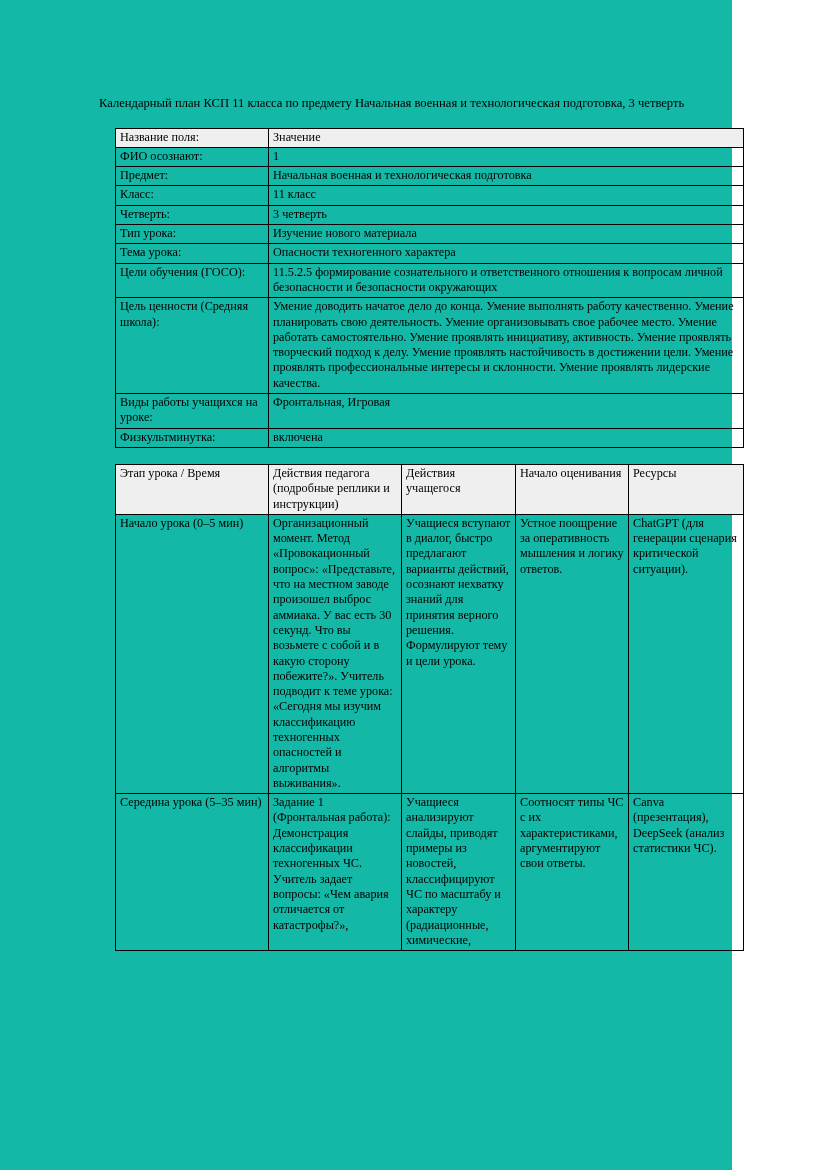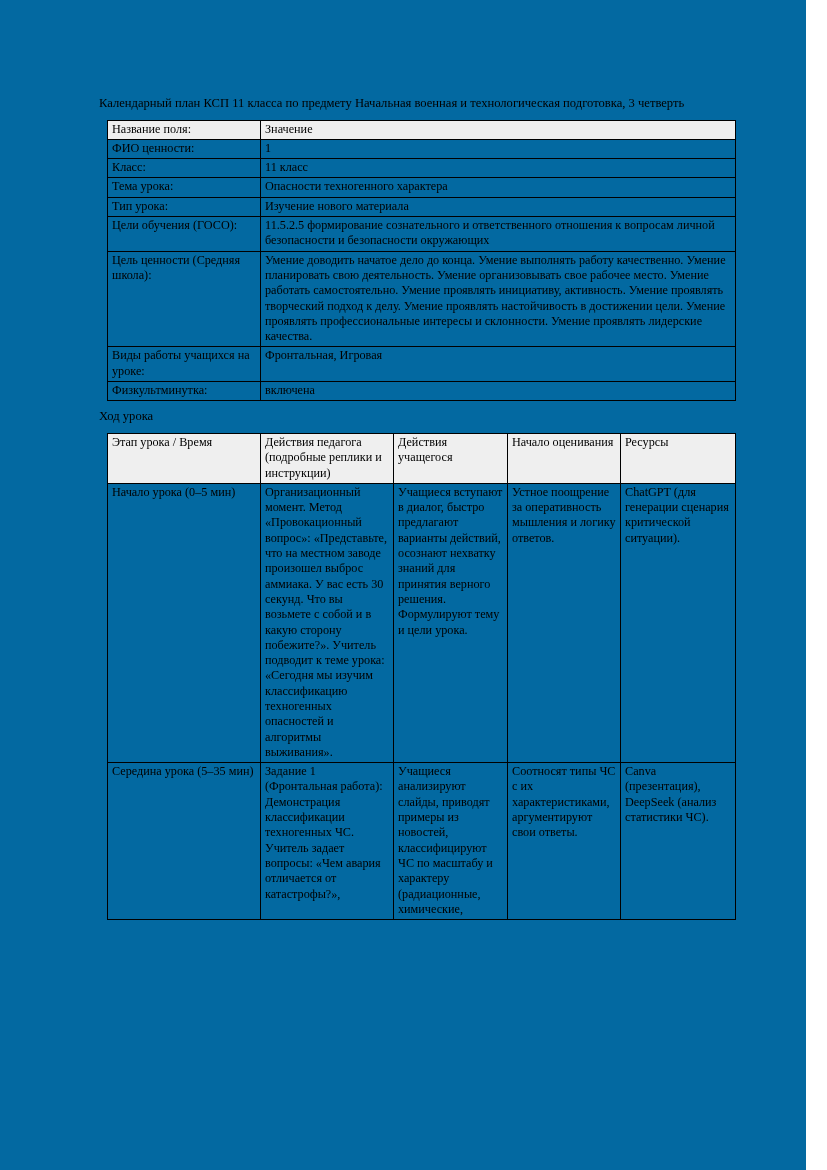--- a/index.html
+++ b/index.html
@@ -10,38 +10,38 @@
   }
   body {
     width: 827px;
     height: 1170px;
     overflow: hidden;
     font-family: "Liberation Serif", "DejaVu Serif", serif;
     color: #000000;
   }
   .page {
     position: relative;
-    width: 806px;
+    width: 732px;
     height: 1170px;
     box-sizing: border-box;
     padding: 96px 96px 0 99px;
-    background: #0369a1;
+    background: #14b8a6;
   }
   .doc-title {
     font-size: 12.6px;
     line-height: 15.6px;
     margin: 0 0 6px 0;
     width: 630px;
     text-align: left;
   }
   table.doc-table {
     border-collapse: collapse;
     width: 628px;
     table-layout: fixed;
-    margin: 8px;
+    margin: 16px;
   }
   table.doc-table td,
   table.doc-table th {
     border: 1px solid #000000;
     vertical-align: top;
     padding: 1px 4px 2px 4px;
     font-size: 12.2px;
     line-height: 15.3px;
     font-weight: normal;
     text-align: left;
@@ -82,55 +82,62 @@
     <colgroup>
       <col class="c-label">
         <col class="c-value">
     </colgroup>
     <tbody>
       <tr class="hdr">
         <td>Название поля:</td>
         <td>Значение</td>
       </tr>
       <tr>
-        <td>ФИО ценности:</td>
+        <td>ФИО осознают:</td>
         <td>1</td>
+      </tr>
+      <tr>
+        <td>Предмет:</td>
+        <td>Начальная военная и технологическая подготовка</td>
       </tr>
       <tr>
         <td>Класс:</td>
         <td>11 класс</td>
       </tr>
       <tr>
-        <td>Тема урока:</td>
-        <td>Опасности техногенного характера</td>
+        <td>Четверть:</td>
+        <td>3 четверть</td>
       </tr>
       <tr>
         <td>Тип урока:</td>
         <td>Изучение нового материала</td>
+      </tr>
+      <tr>
+        <td>Тема урока:</td>
+        <td>Опасности техногенного характера</td>
       </tr>
       <tr>
         <td>Цели обучения (ГОСО):</td>
         <td>11.5.2.5 формирование сознательного и ответственного отношения к вопросам личной безопасности и безопасности окружающих</td>
       </tr>
       <tr>
         <td>Цель ценности (Средняя школа):</td>
         <td>Умение доводить начатое дело до конца. Умение выполнять работу качественно. Умение планировать свою деятельность. Умение организовывать свое рабочее место. Умение работать самостоятельно. Умение проявлять инициативу, активность. Умение проявлять творческий подход к делу. Умение проявлять настойчивость в достижении цели. Умение проявлять профессиональные интересы и склонности. Умение проявлять лидерские качества.</td>
       </tr>
       <tr>
         <td>Виды работы учащихся на уроке:</td>
         <td>Фронтальная, Игровая</td>
       </tr>
       <tr>
         <td>Физкультминутка:</td>
         <td>включена</td>
       </tr>
     </tbody>
   </table>
 
-  <p class="section-caption">Ход урока</p>
 
   <table class="doc-table flow-table">
     <colgroup>
       <col class="f1">
         <col class="f2">
         <col class="f3">
         <col class="f4">
         <col class="f5">
     </colgroup>
     <tbody>

